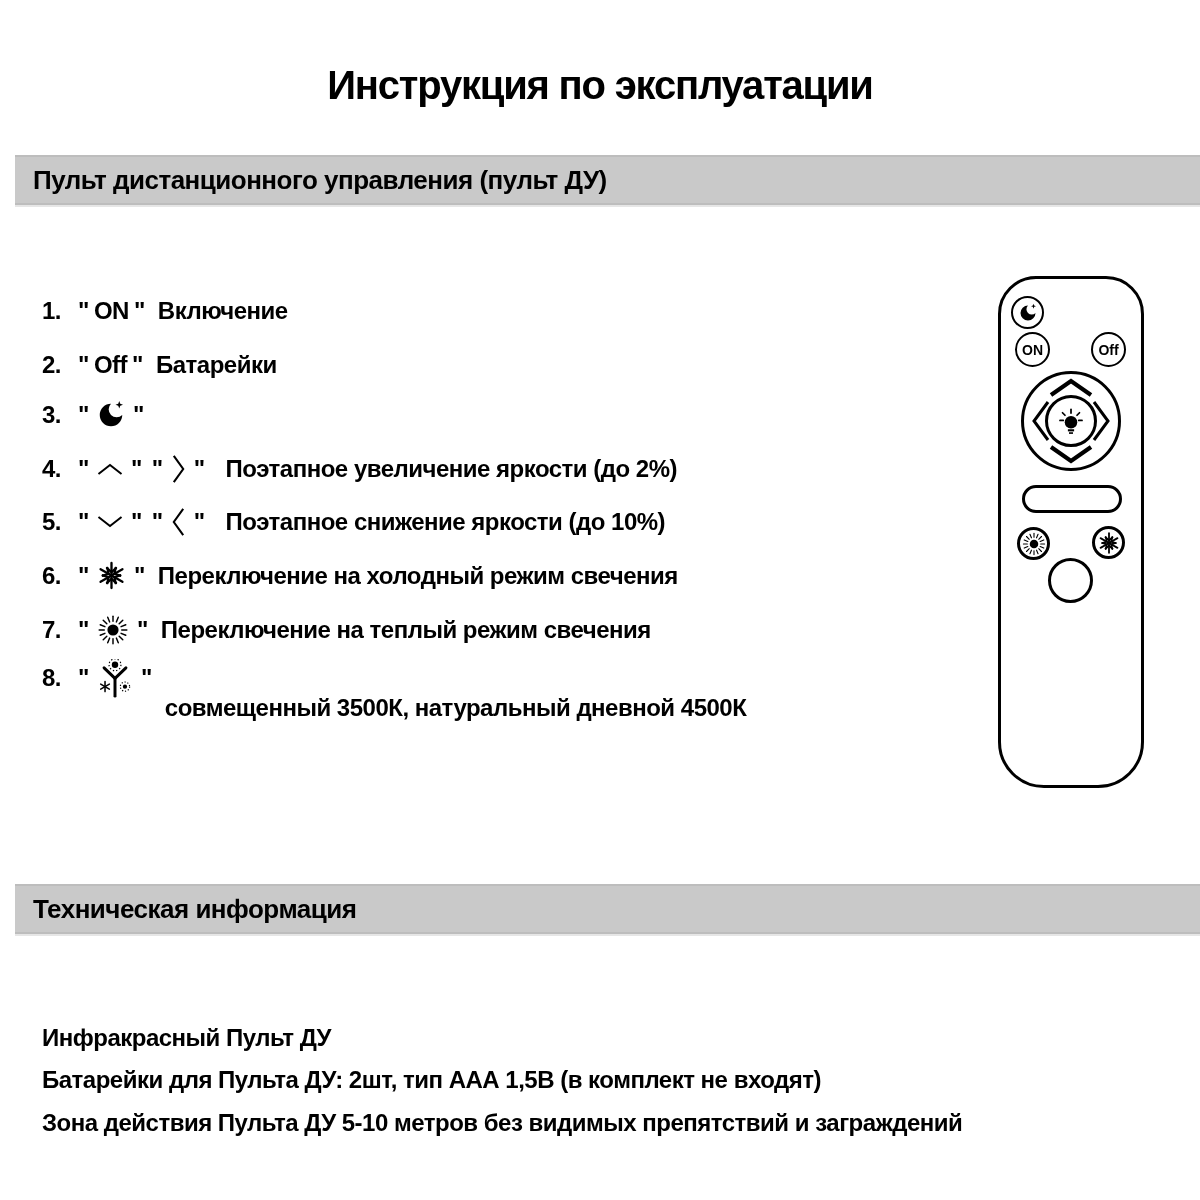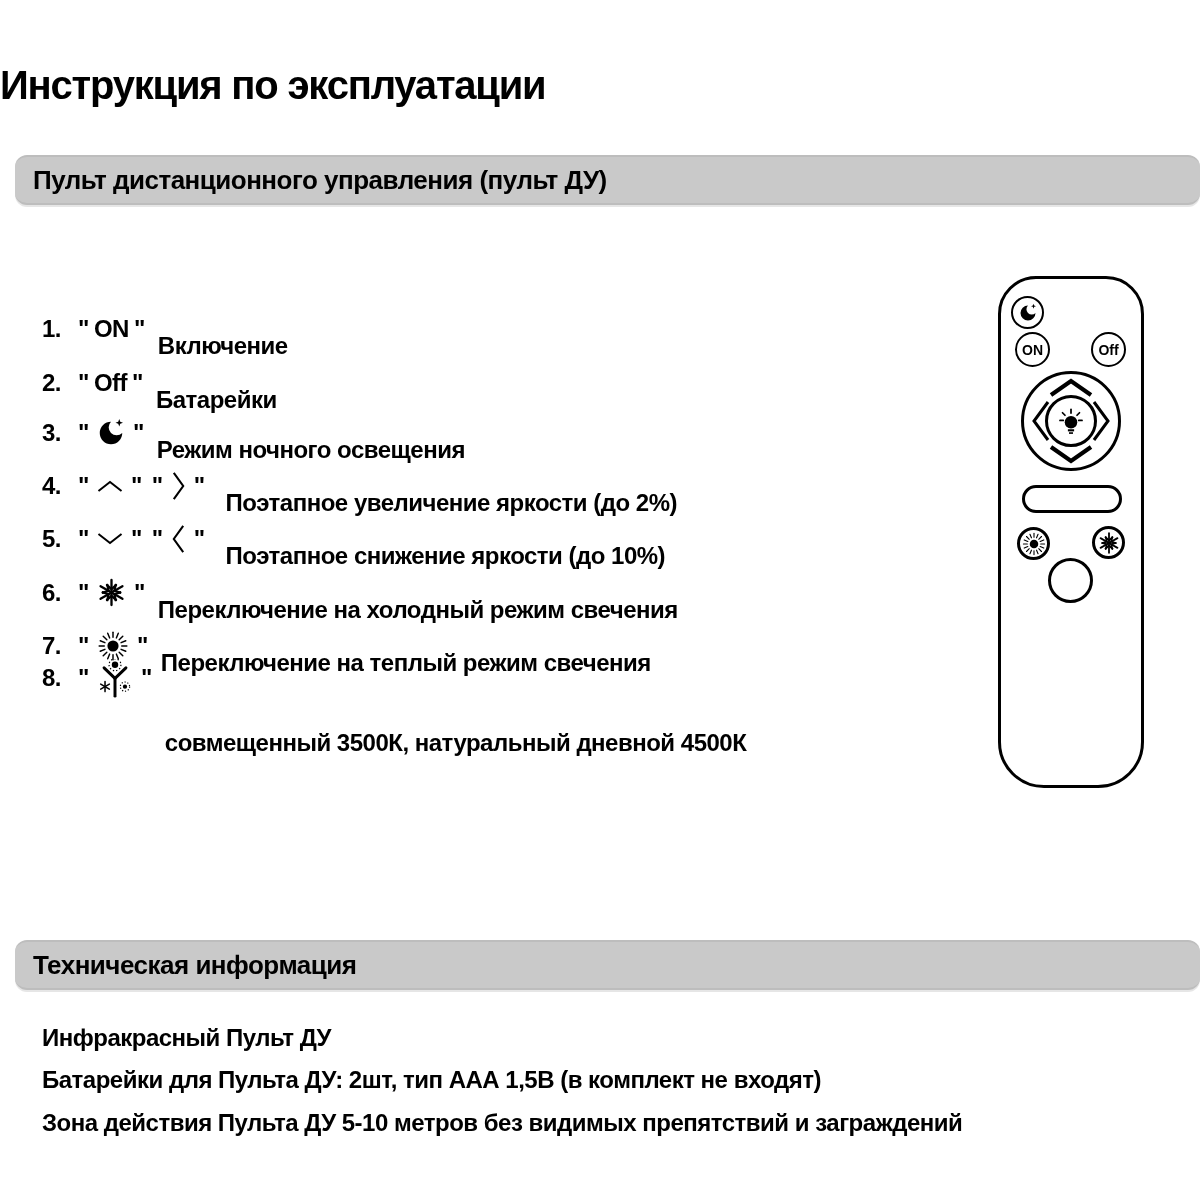--- a/index.html
+++ b/index.html
@@ -1,33 +1,33 @@
 <!DOCTYPE html>
 <html><head>
 <meta charset="utf-8">
 <style>
   html,body{margin:0;padding:0;background:#fff;}
   #page{position:relative;width:1200px;height:1200px;background:#ffffff;overflow:hidden;
         font-family:"Liberation Sans","DejaVu Sans",sans-serif;font-weight:700;color:#000;}
   
-  .doc-title{position:absolute;top:62px;left:0;width:1200px;
+  .doc-title{position:absolute;top:62px;left:0;width:1200px;text-align:center;
              font-size:40px;letter-spacing:-1.2px;line-height:46px;}
   
   .section-bar{position:absolute;left:15px;width:1185px;height:50px;background:#c9c9c9;
                border-top:2px solid #bdbdbd;border-bottom:2px solid #bdbdbd;
                box-sizing:border-box;display:flex;align-items:center;padding-left:18px;
-               font-size:26px;letter-spacing:-0.5px;box-shadow:0 2px 0 #e6e6e6;border-radius:12px;}
+               font-size:26px;letter-spacing:-0.5px;box-shadow:0 2px 0 #e6e6e6;}
   .bar-remote{top:155px;}
-  .bar-tech{top:940px;}
+  .bar-tech{top:884px;}
   
   .row{position:absolute;left:42px;display:flex;align-items:center;
        font-size:24px;letter-spacing:-0.5px;line-height:30px;white-space:nowrap;}
   .row .num{margin-right:12px;}
   .row .q{margin:0 5px;}
-  .row .lbl{margin-left:8px;margin-top:35px;}
+  .row .lbl{margin-left:8px;}
   .row .lbl.gap{margin-left:16px;}
   .row .ic{display:flex;align-items:center;justify-content:center;margin:0 2px;}
   .row .ic svg{display:block;}
   .row8{align-items:flex-start;}
   .row8 .ic-tall{margin-top:-4px;}
   .multiline{white-space:normal;width:760px;}
   
   .tech-line{position:absolute;left:42px;font-size:24px;letter-spacing:-0.5px;line-height:30px;}
   
   .remote{position:absolute;left:998px;top:276px;width:146px;height:512px;box-sizing:border-box;
@@ -147,21 +147,20 @@
 
   <div class="row" style="top:400px">
     <span class="num">3.</span>
     <span class="q">"</span>
     <span class="ic">
       <svg width="30" height="30" viewBox="0 0 24 24">
           <use href="#moonStar"></use>
         </svg>
     </span>
     <span class="q">"</span>
-    <span class="lbl">Режим ночного освещения</span>
   </div>
 
   <div class="row" style="top:453px">
     <span class="num">4.</span>
     <span class="q">"</span>
     <span class="ic">
       <svg width="28" height="18" viewBox="0 0 34 20">
           <path d="M3 16 L17 5 L31 16" fill="none" stroke="#000" stroke-width="2.4"></path>
         </svg>
     </span>

